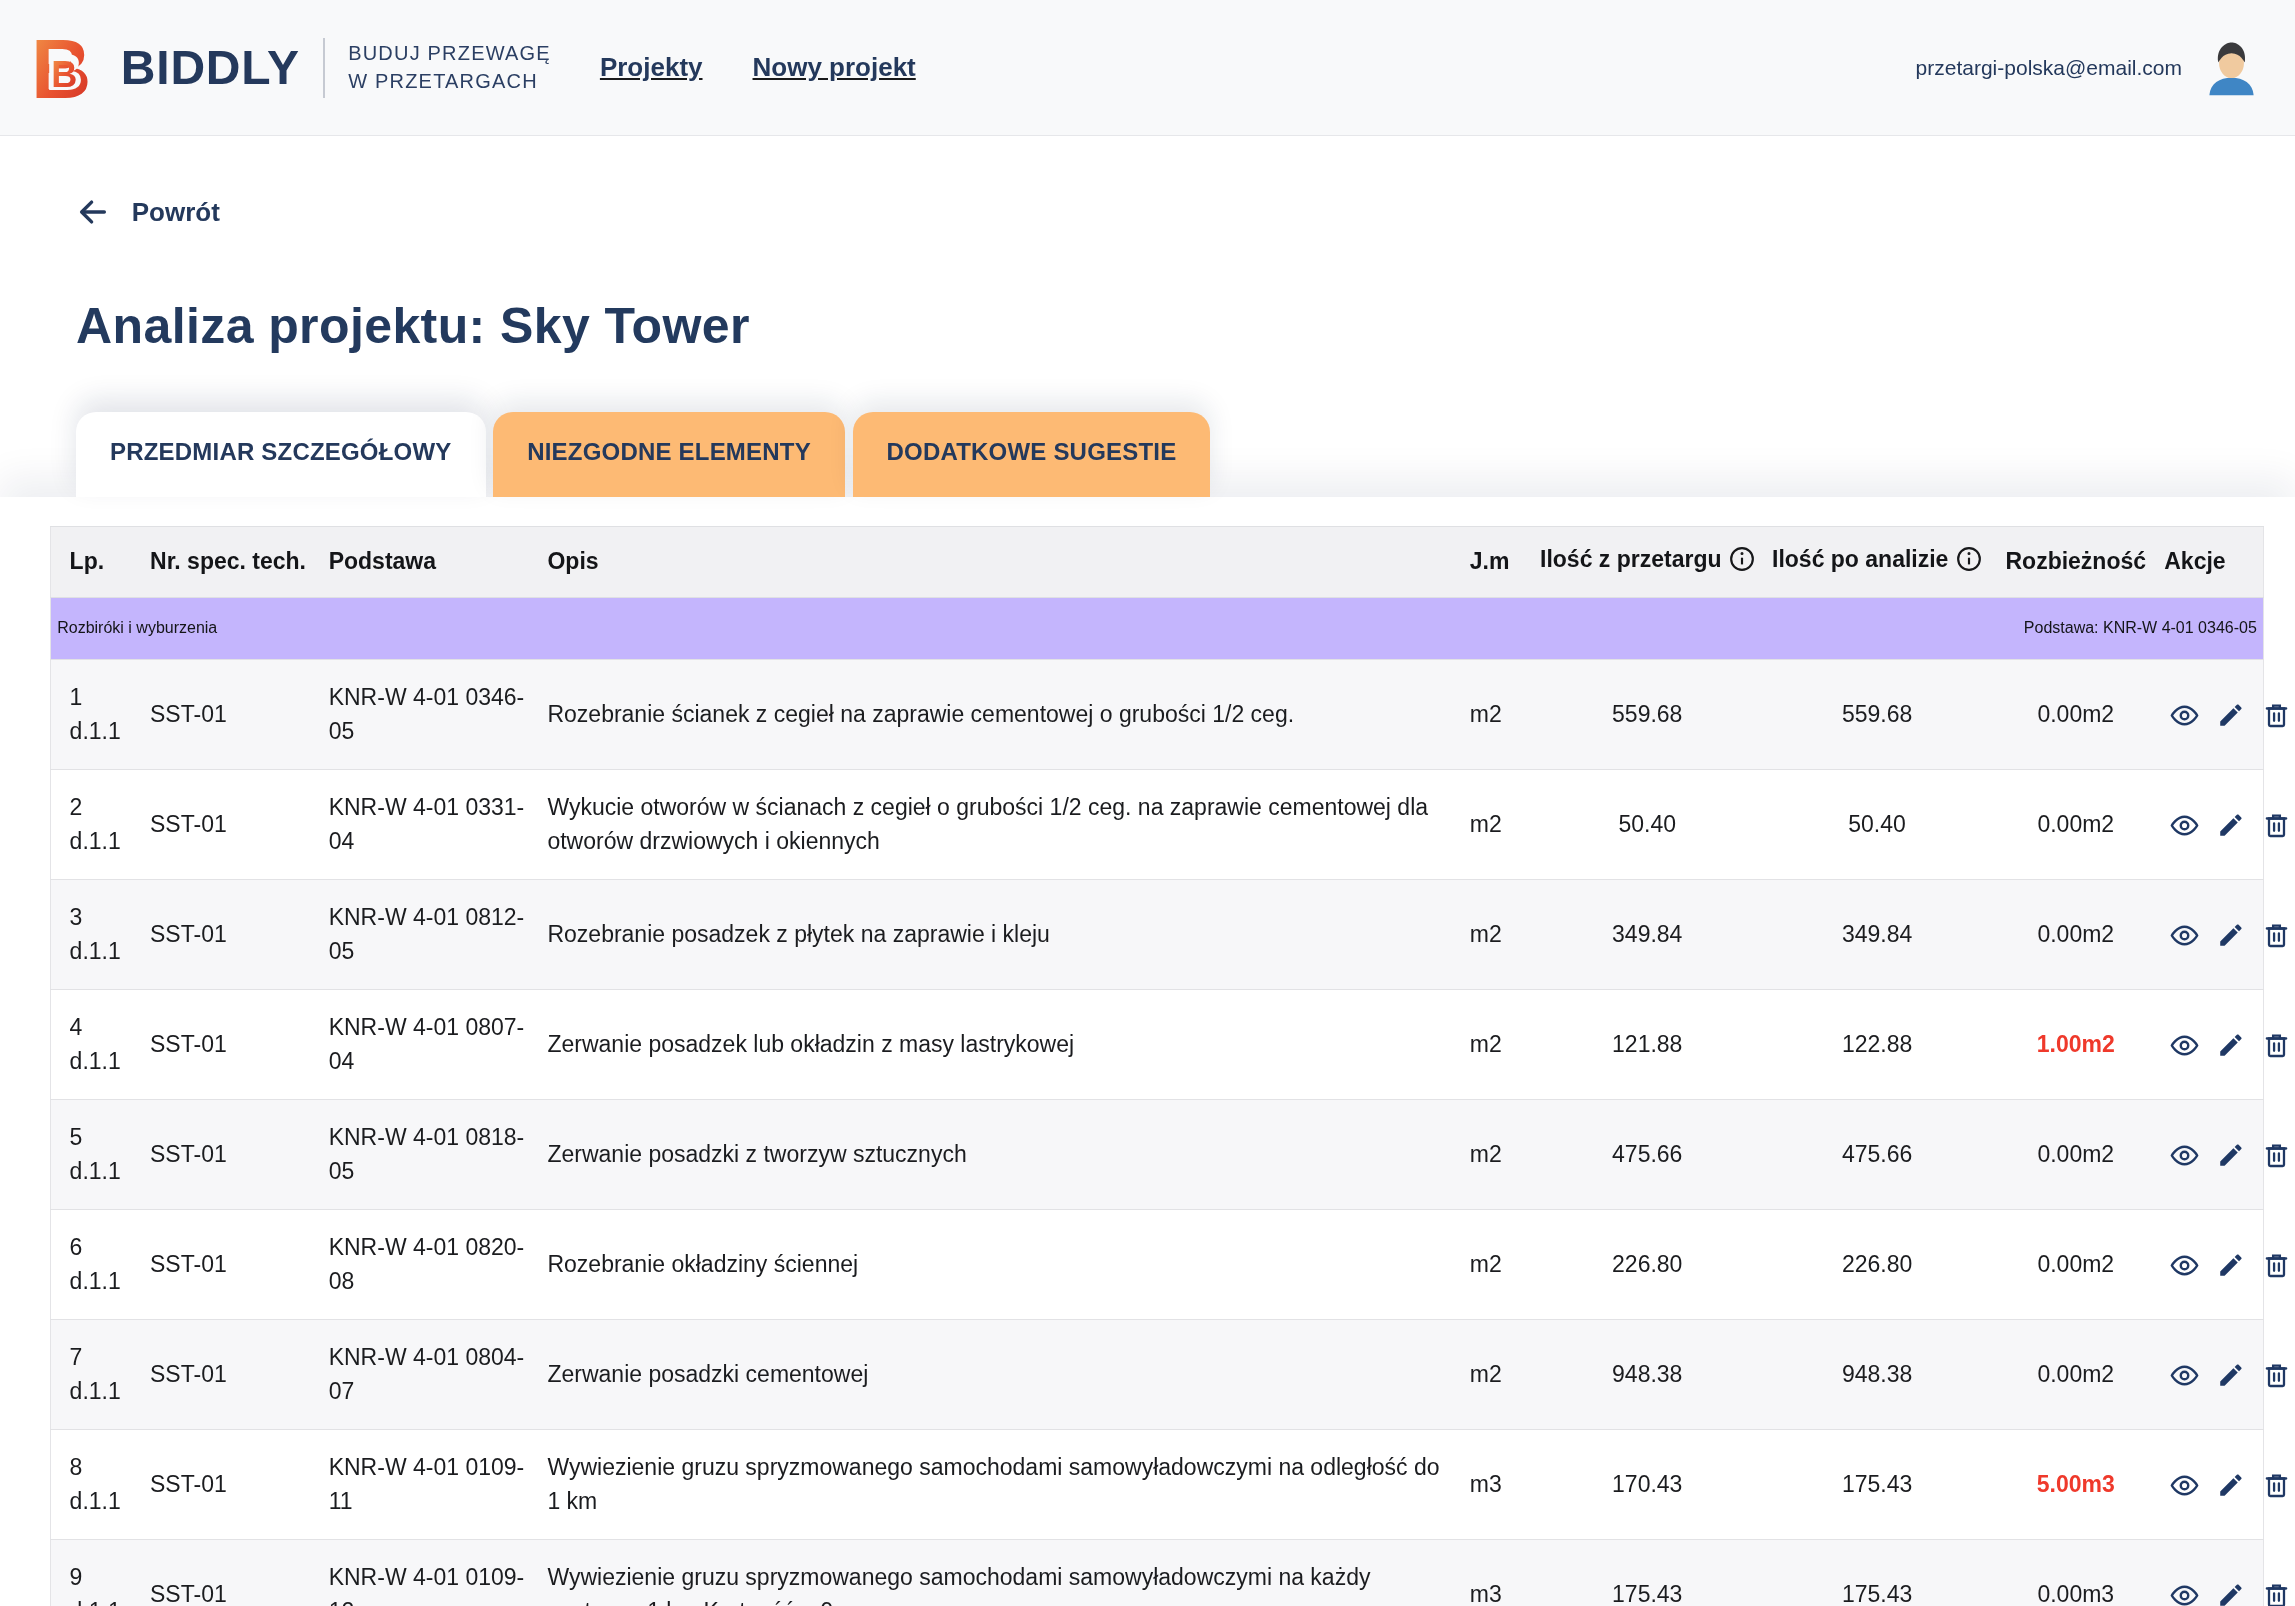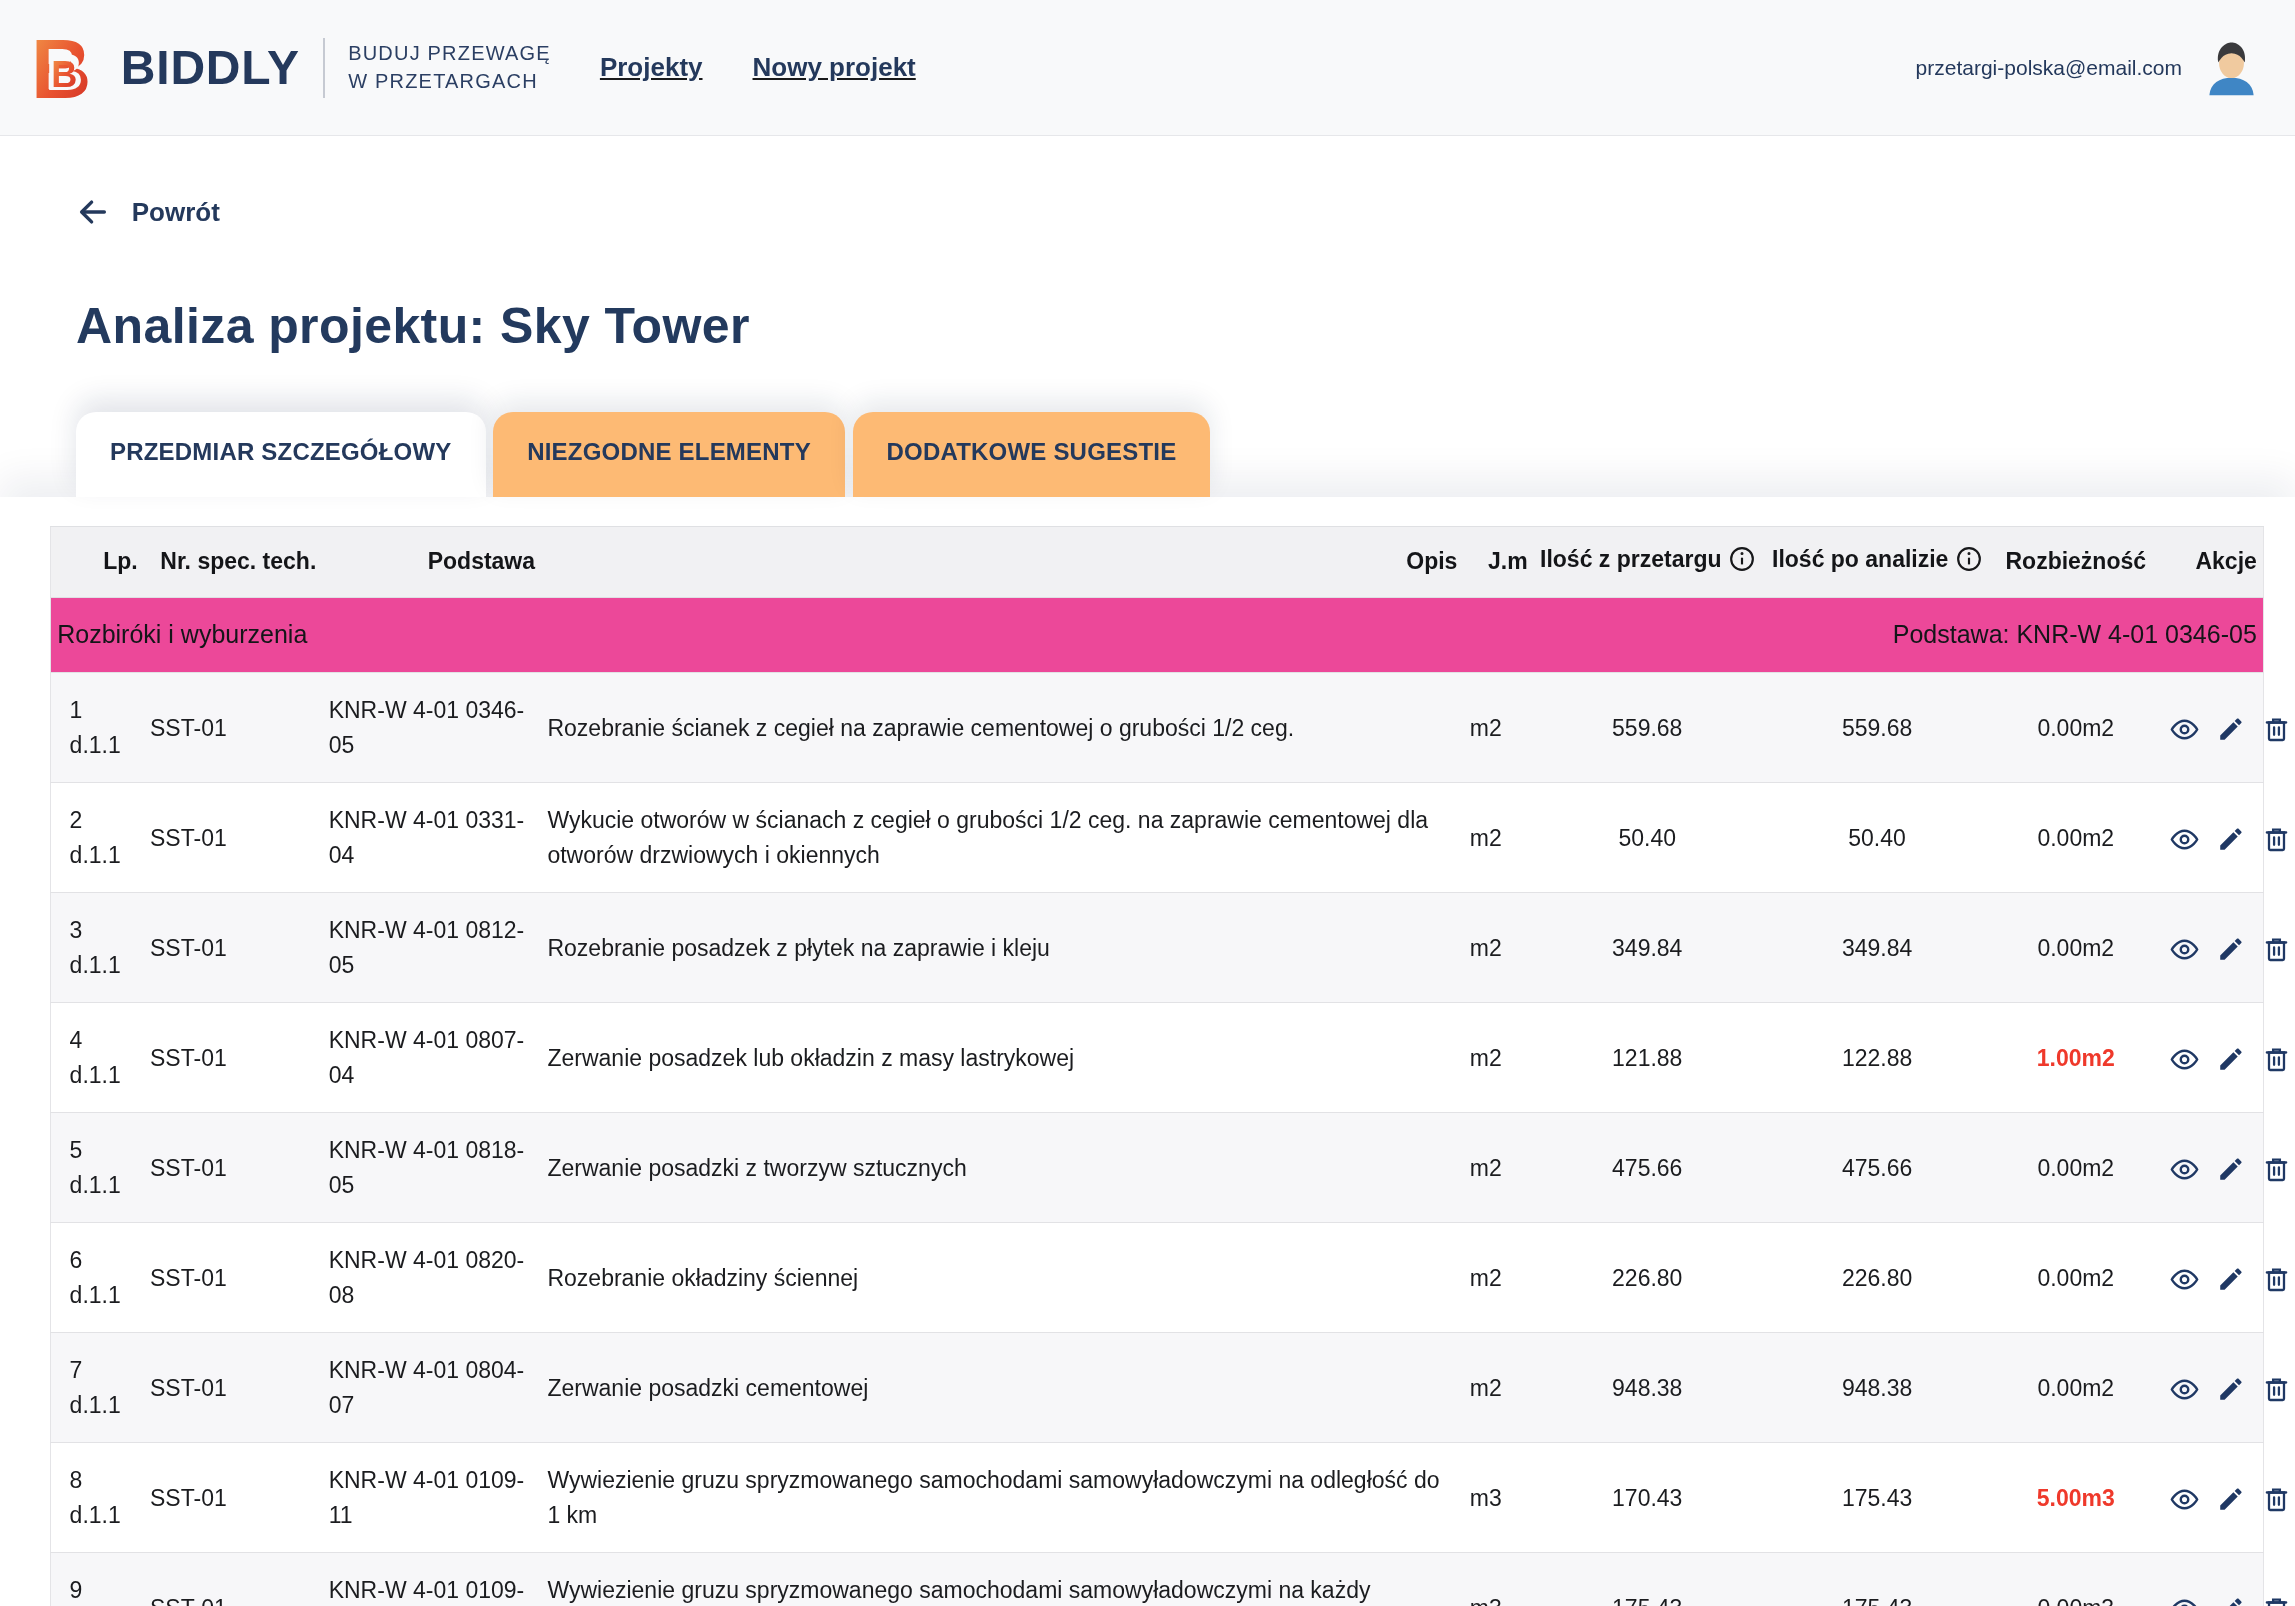--- a/index.html
+++ b/index.html
@@ -39,36 +39,36 @@
   .panel { position:relative; z-index:2; background:#ffffff; min-height:1130px;
     box-shadow:0 -18.6px 36px rgba(20,35,70,0.07); padding:29px 31px 0 50px; }
 
   table.grid { width:100%; border-collapse:collapse; table-layout:fixed;
     border-left:1.5px solid #e4e4e7; border-right:1.5px solid #e4e4e7; }
   col.c-lp{width:93px;} col.c-spec{width:178px;} col.c-pod{width:218px;}
   col.c-opis{width:919px;} col.c-jm{width:70px;} col.c-t{width:226px;}
   col.c-a{width:232px;} col.c-d{width:164px;} col.c-act{width:105px;}
 
   thead th { background:#f1f1f3; border-top:1.5px solid #dfe0e3; border-bottom:1.5px solid #dfe0e3;
-    font-size:23px; font-weight:bold; color:#141518; text-align:right;
+    font-size:23px; font-weight:bold; color:#141518; text-align:left;
     padding:18.6px 6.2px 18.6px 6.2px; white-space:nowrap; }
   thead th:first-child { padding-left:18.6px; }
   thead th.num { text-align:center; }
   th .info-icon { display:inline-block; vertical-align:-5.4px; margin-left:7.7px; cursor:pointer; }
   th .info-icon svg { width:26px; height:26px; stroke:#17181a; }
 
   tbody td { border-bottom:1.5px solid #e2e2e5; font-size:23px; color:#1b1c1f;
     padding:20px 6.2px; vertical-align:middle; line-height:1.5; }
   tbody td:first-child { padding-left:18.6px; }
   tr.alt td { background:#f7f7f9; }
   td.num { text-align:center; }
   td.diff { text-align:center; }
   td.diff.red { color:#ef392b; font-weight:bold; }
 
-  tr.section-row td { background:#ec4899; font-size:25px; color:#141518; padding:18.6px 6.2px; }
+  tr.section-row td { background:#c4b5fd; font-size:16px; color:#141518; padding:18.6px 6.2px; }
   td.section-podstawa { text-align:right; padding-right:17px; }
 
   td.actions { white-space:nowrap; text-align:center; padding-right:12.4px; }
   .act-btn { display:inline-block; background:none; border:none; cursor:pointer;
     margin:0 5.4px; vertical-align:middle; }
   .act-btn svg { width:29px; height:29px; color:#1f3864; display:block; }
 </style>
 </head>
 <body>
 

